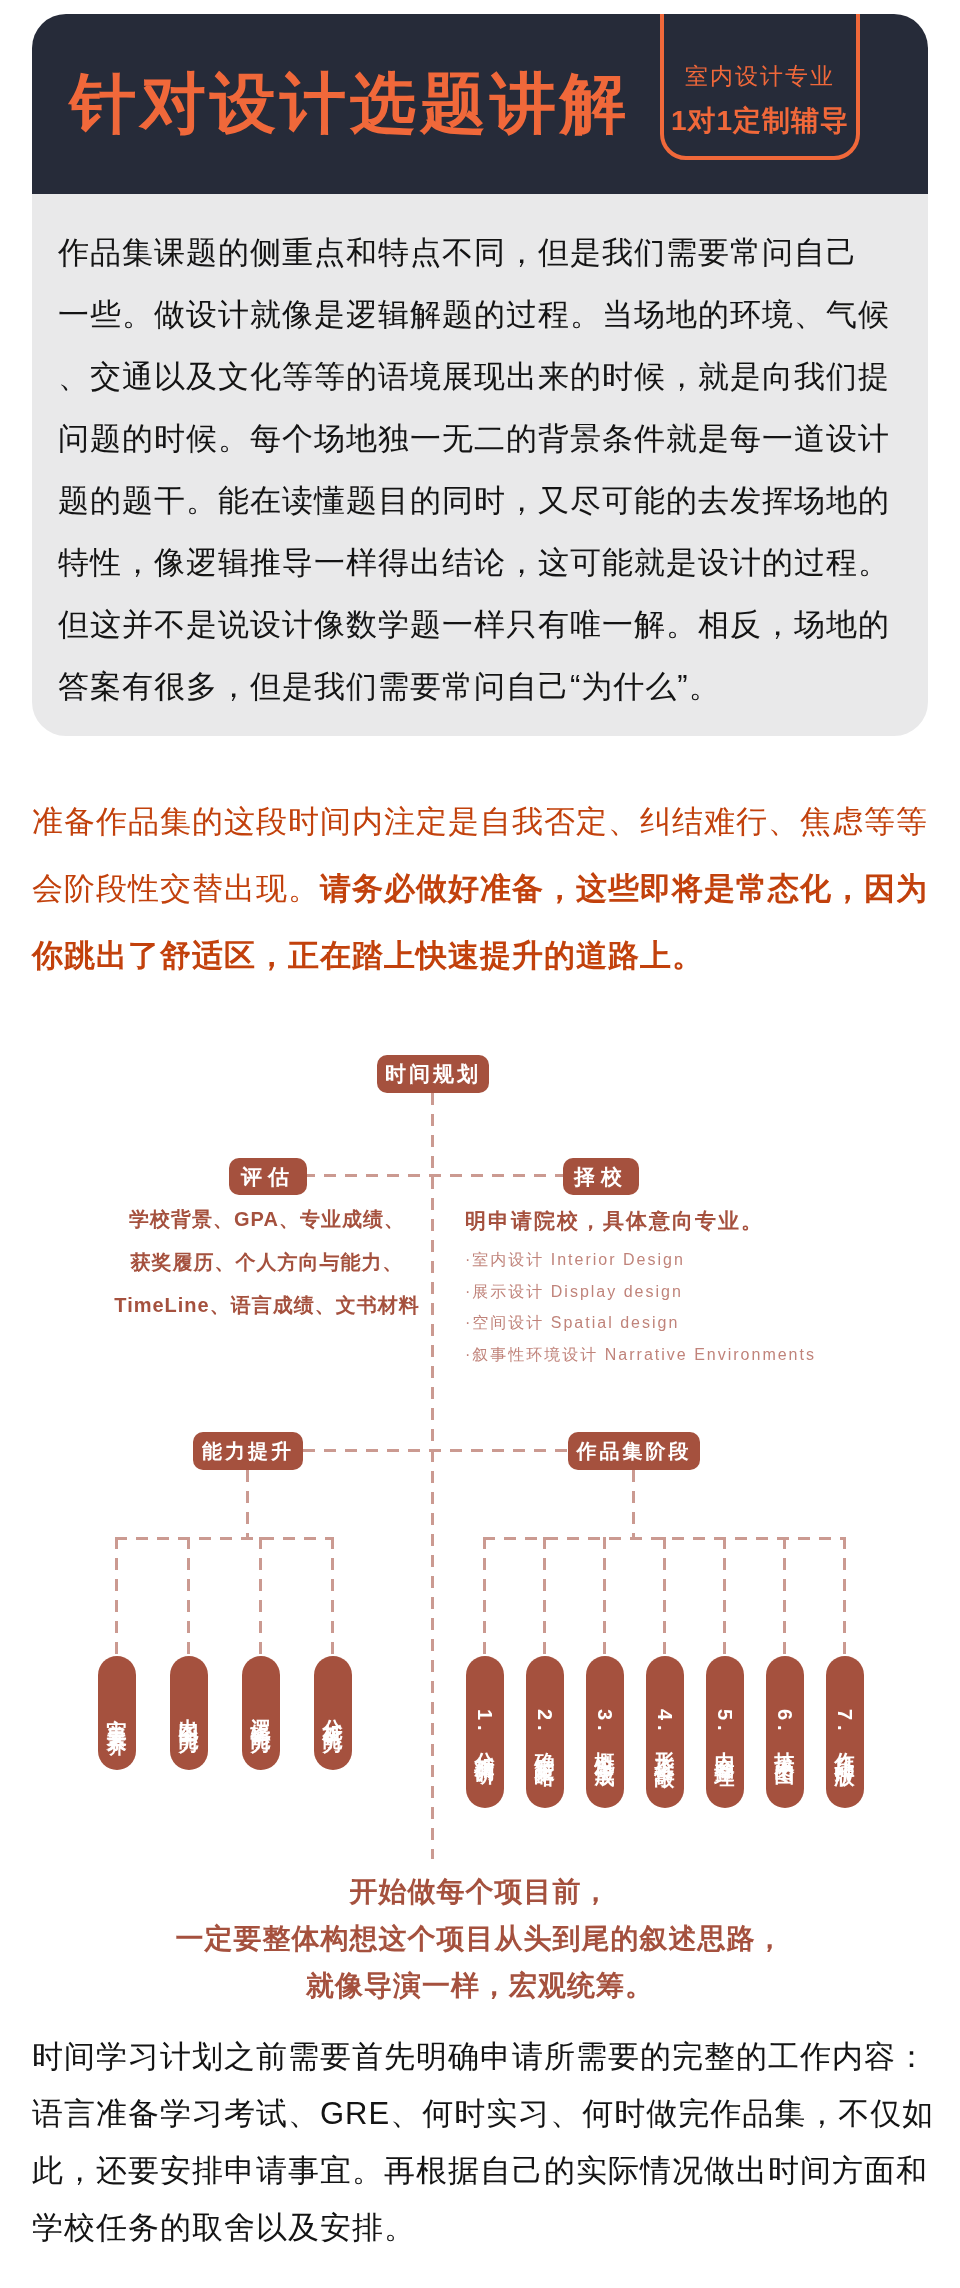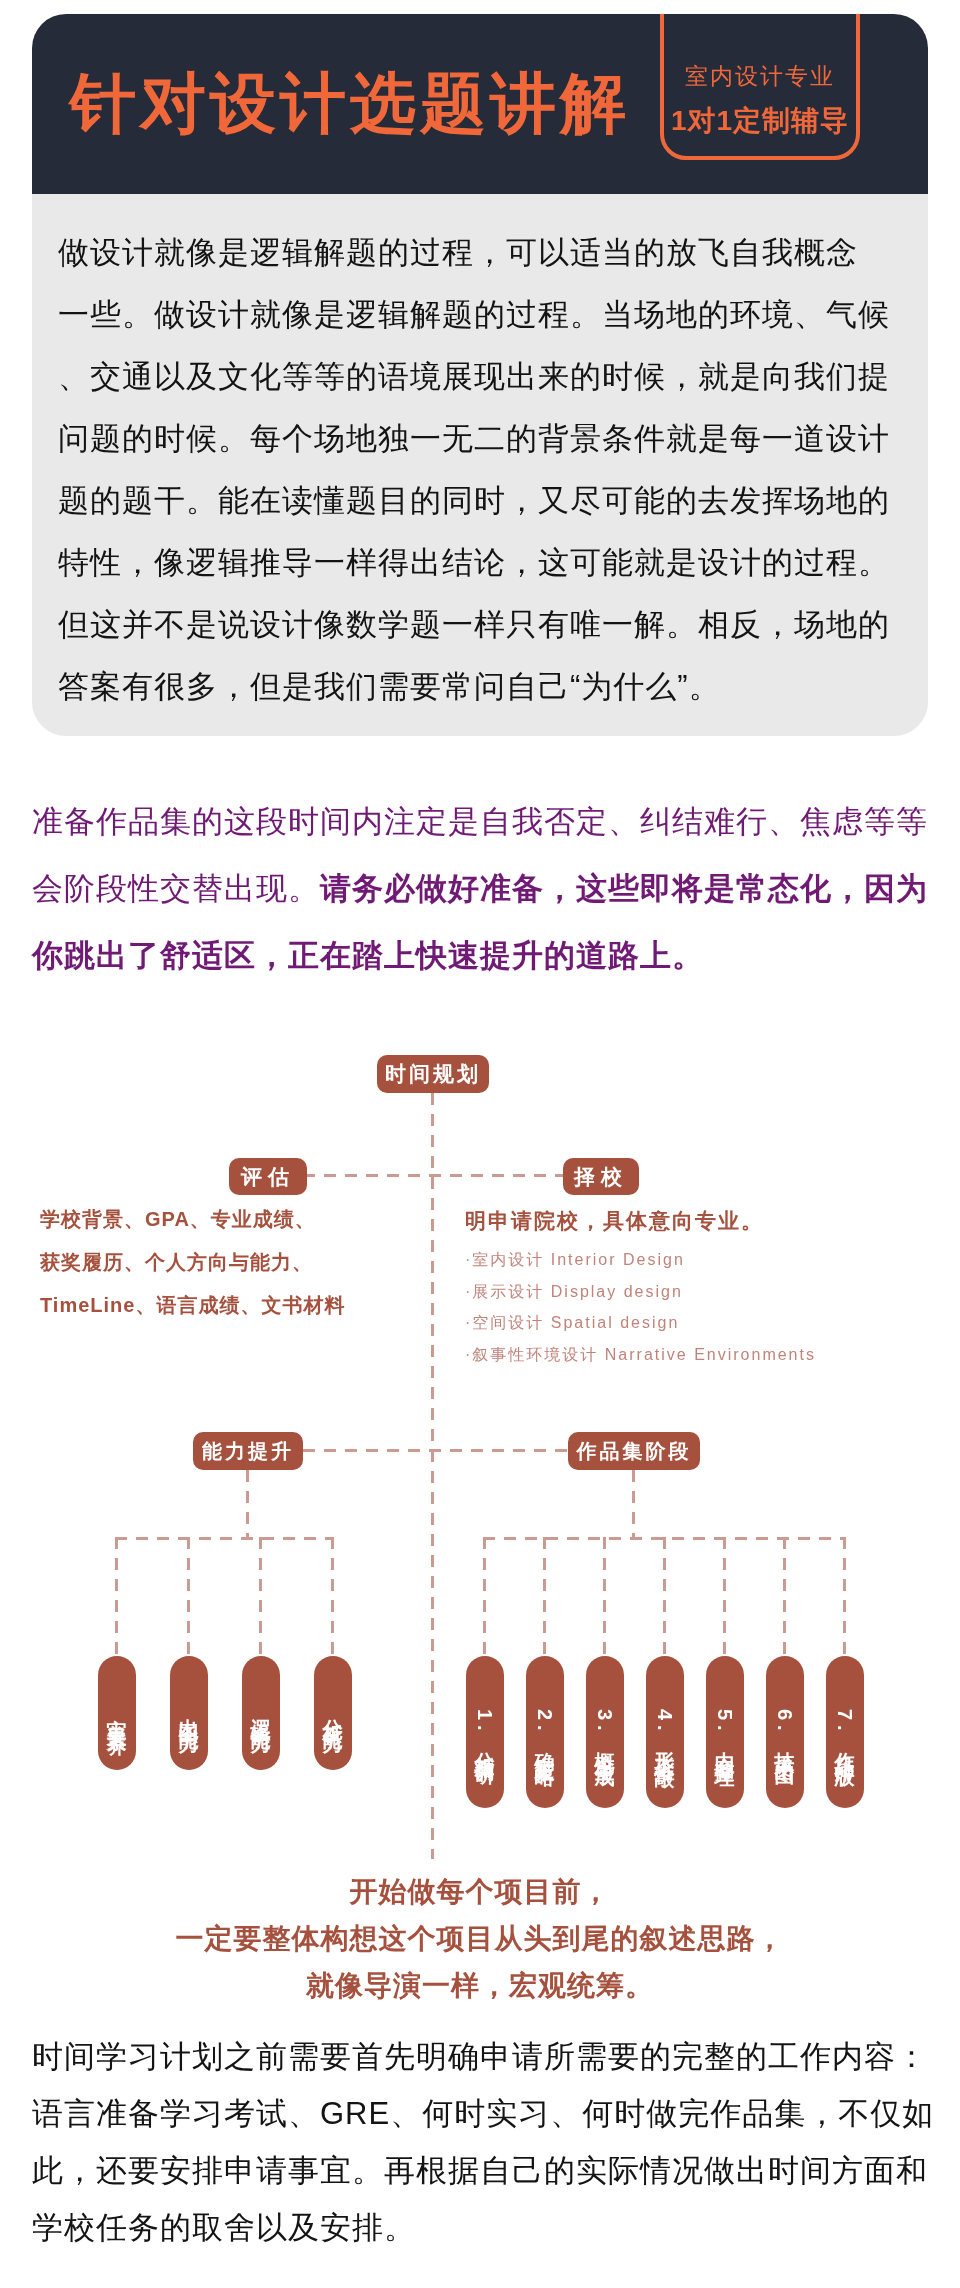--- a/index.html
+++ b/index.html
@@ -14,31 +14,31 @@
           border-radius:26px;display:flex;flex-direction:column;justify-content:flex-end;
           align-items:center;padding-bottom:16px;box-sizing:border-box;}
   .badge-line1{color:#f0683a;font-size:23px;letter-spacing:2px;margin-bottom:10px;}
   .badge-line2{color:#f0683a;font-size:28px;font-weight:bold;letter-spacing:1px;}
   
   .graybox{position:absolute;left:32px;top:194px;width:896px;height:542px;background:#e9e9ea;
           border-radius:0 0 34px 34px;box-sizing:border-box;padding:28px 26px 0 26px;}
   .graybox .tline{font-size:31px;line-height:62px;color:#141414;letter-spacing:1px;white-space:nowrap;}
   
   .para2{position:absolute;left:32px;top:788px;width:900px;}
-  .para2 .tline{font-size:31px;line-height:67px;color:#701a75;letter-spacing:1px;white-space:nowrap;}
+  .para2 .tline{font-size:31px;line-height:67px;color:#c2410c;letter-spacing:1px;white-space:nowrap;}
   .para2 b{font-weight:bold;}
   
   .fc{position:absolute;left:0;top:16px;width:892px;height:2288px;pointer-events:none;}
   .node{position:absolute;background:#a5513e;color:#ffffff;font-weight:bold;border-radius:10px;
         display:flex;align-items:center;justify-content:center;font-size:21px;letter-spacing:3px;}
   .vdash{position:absolute;width:3px;
         background:repeating-linear-gradient(to bottom,#cb9a91 0 12px,transparent 12px 21px);}
   .hdash{position:absolute;height:3px;
         background:repeating-linear-gradient(to right,#cb9a91 0 12px,transparent 12px 21px);}
-  .eval-text{position:absolute;left:40px;top:1182px;width:454px;
+  .eval-text{position:absolute;left:40px;top:1182px;width:454px;text-align:center;
         color:#a5513e;font-weight:bold;font-size:20px;line-height:43px;letter-spacing:1px;}
   .school-text{position:absolute;left:465px;top:1188px;width:470px;}
   .school-intro{color:#a5513e;font-weight:bold;font-size:21px;line-height:34px;letter-spacing:2px;}
   .school-list{margin-top:6px;}
   .school-list div{color:#c0837a;font-size:16px;line-height:31.5px;letter-spacing:2px;}
   .bar{position:absolute;top:1640px;width:38px;background:#a5513e;border-radius:19px;
         display:flex;align-items:center;justify-content:center;}
   .bar span{writing-mode:vertical-rl;text-orientation:mixed;color:#ffffff;font-size:20px;
         font-weight:bold;letter-spacing:5px;line-height:1;}
   .bar-short{height:114px;}
@@ -56,21 +56,21 @@
 
   <div class="header">
     <div class="header-title">针对设计选题讲解</div>
     <div class="badge">
       <div class="badge-line1">室内设计专业</div>
       <div class="badge-line2">1对1定制辅导</div>
     </div>
   </div>
 
   <div class="graybox">
-    <div class="tline">做设计就像是逻辑解题的过程，可以适当的放飞自我概念</div>
+    <div class="tline">作品集课题的侧重点和特点不同，但是我们需要常问自己</div>
     <div class="tline">一些。做设计就像是逻辑解题的过程。当场地的环境、气候</div>
     <div class="tline">、交通以及文化等等的语境展现出来的时候，就是向我们提</div>
     <div class="tline">问题的时候。每个场地独一无二的背景条件就是每一道设计</div>
     <div class="tline">题的题干。能在读懂题目的同时，又尽可能的去发挥场地的</div>
     <div class="tline">特性，像逻辑推导一样得出结论，这可能就是设计的过程。</div>
     <div class="tline">但这并不是说设计像数学题一样只有唯一解。相反，场地的</div>
     <div class="tline">答案有很多，但是我们需要常问自己“为什么”。</div>
   </div>
 
   <div class="para2">

